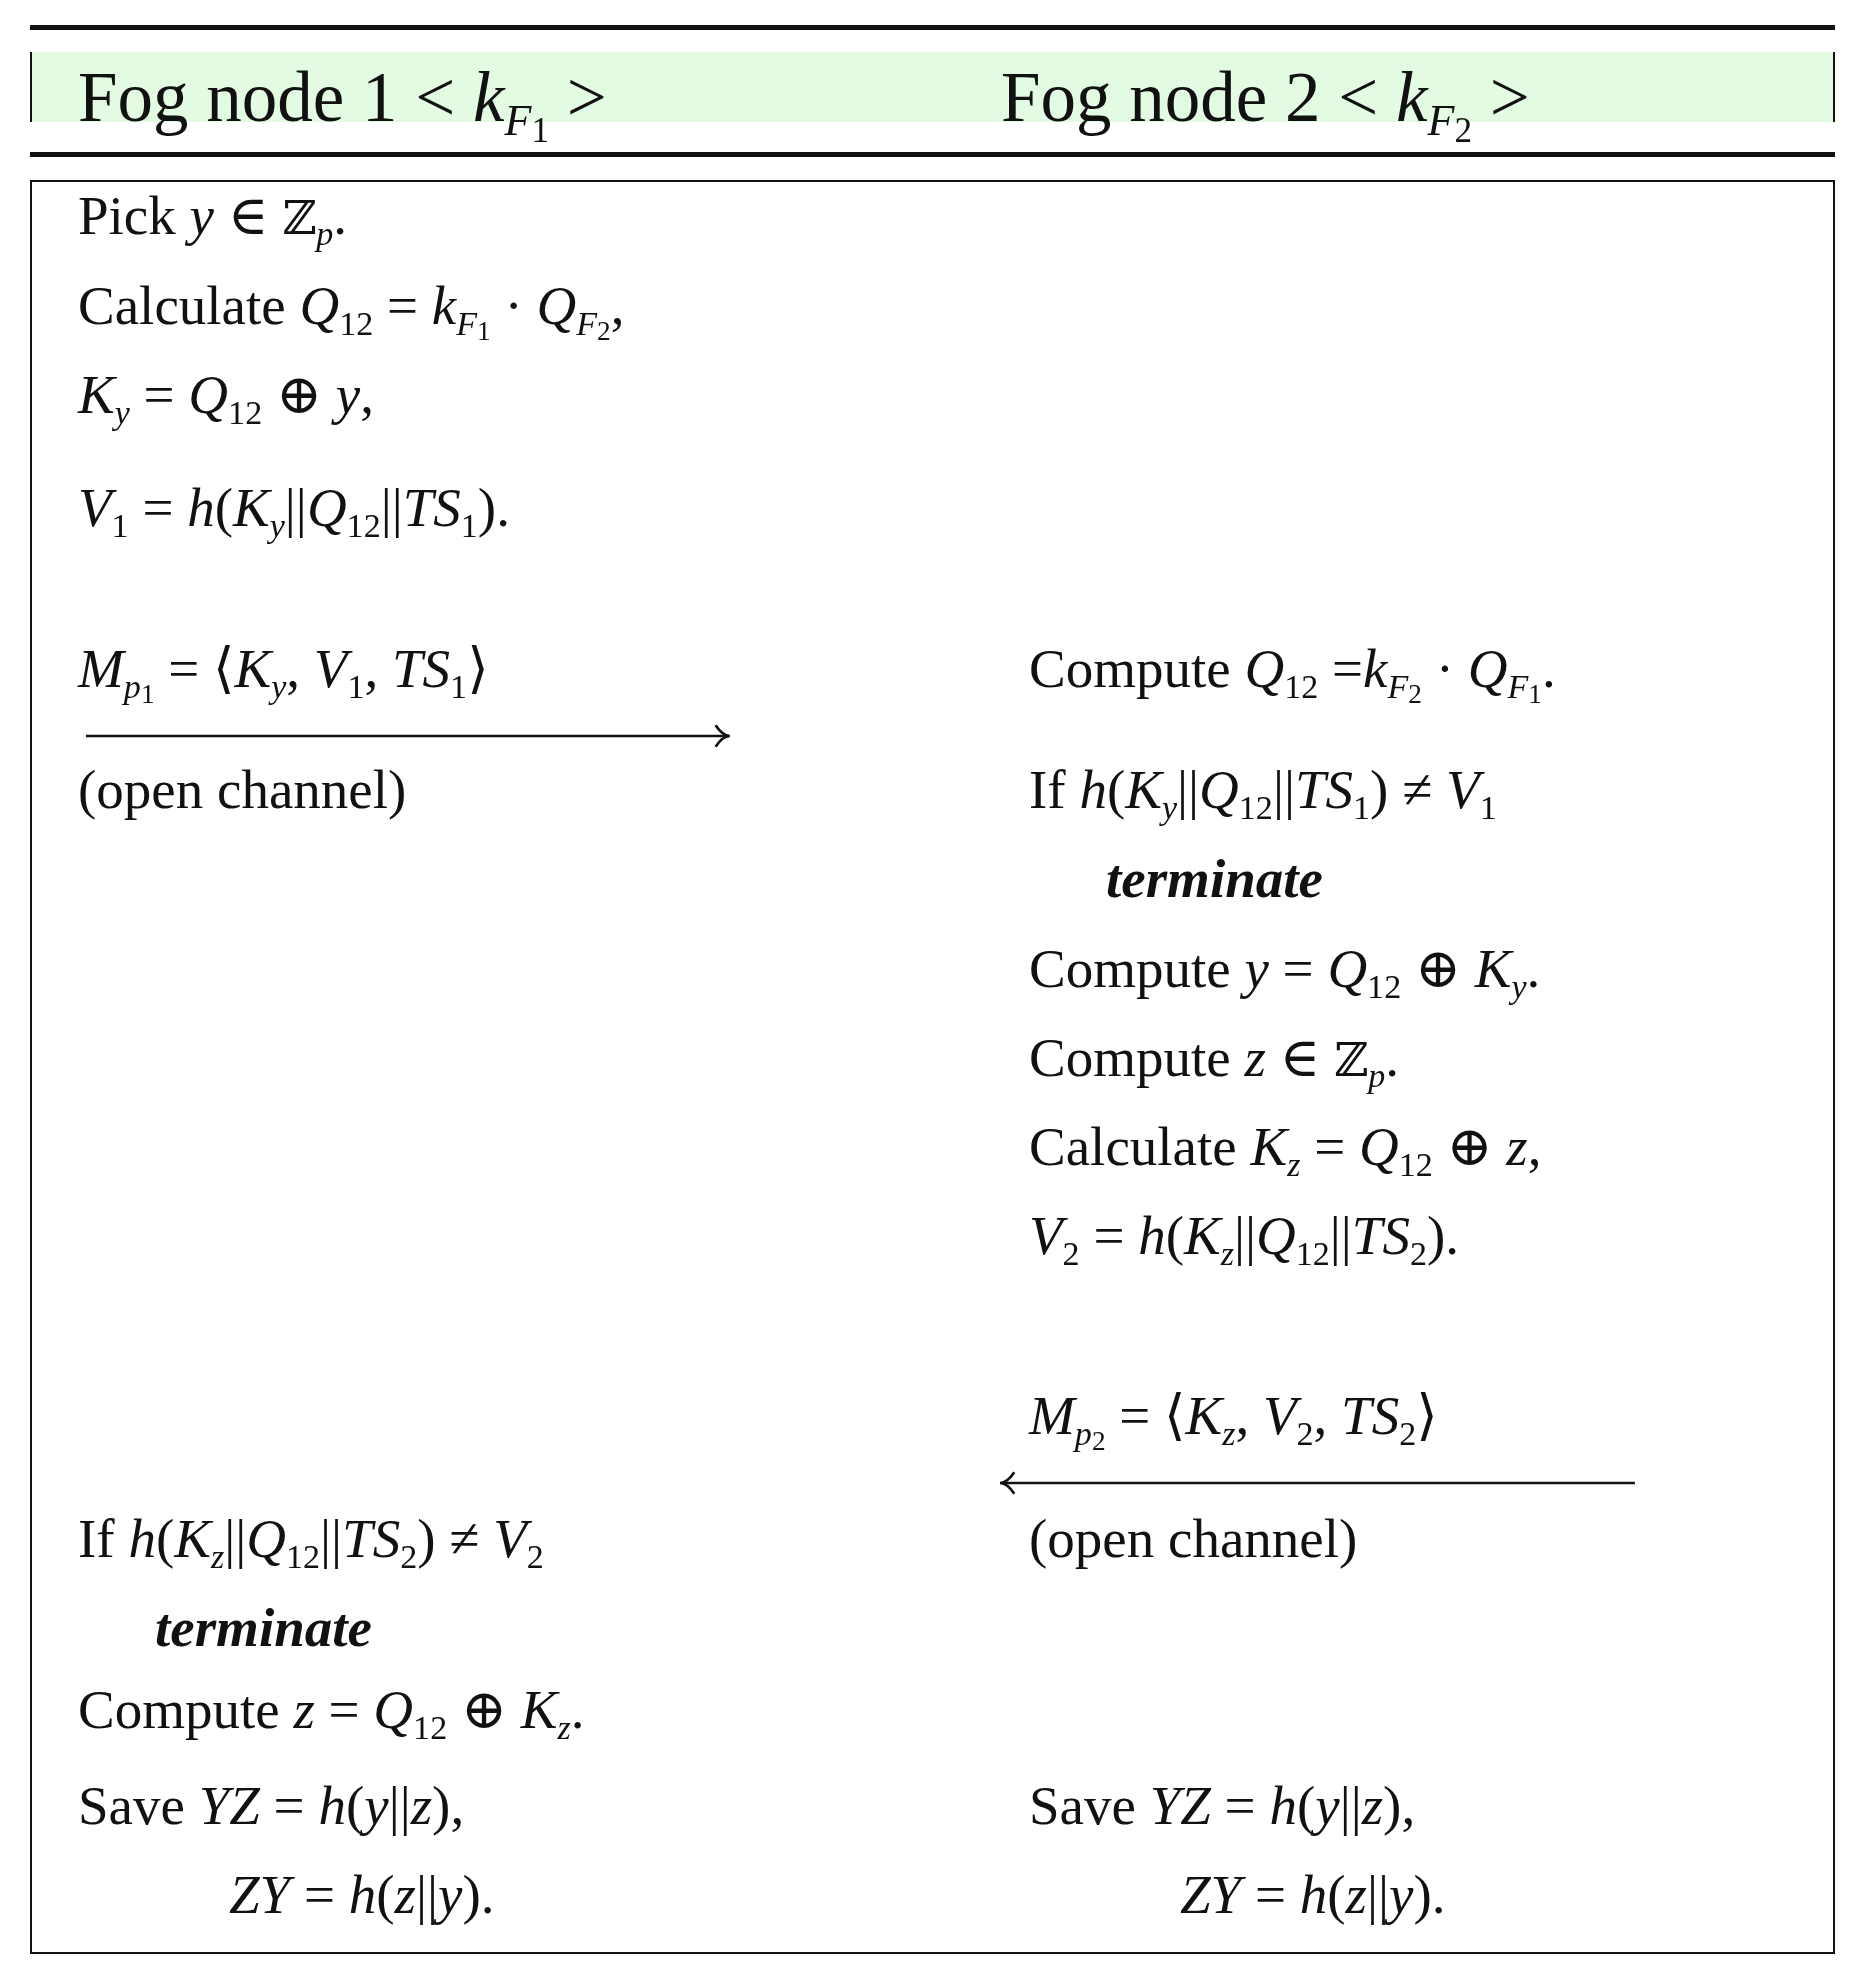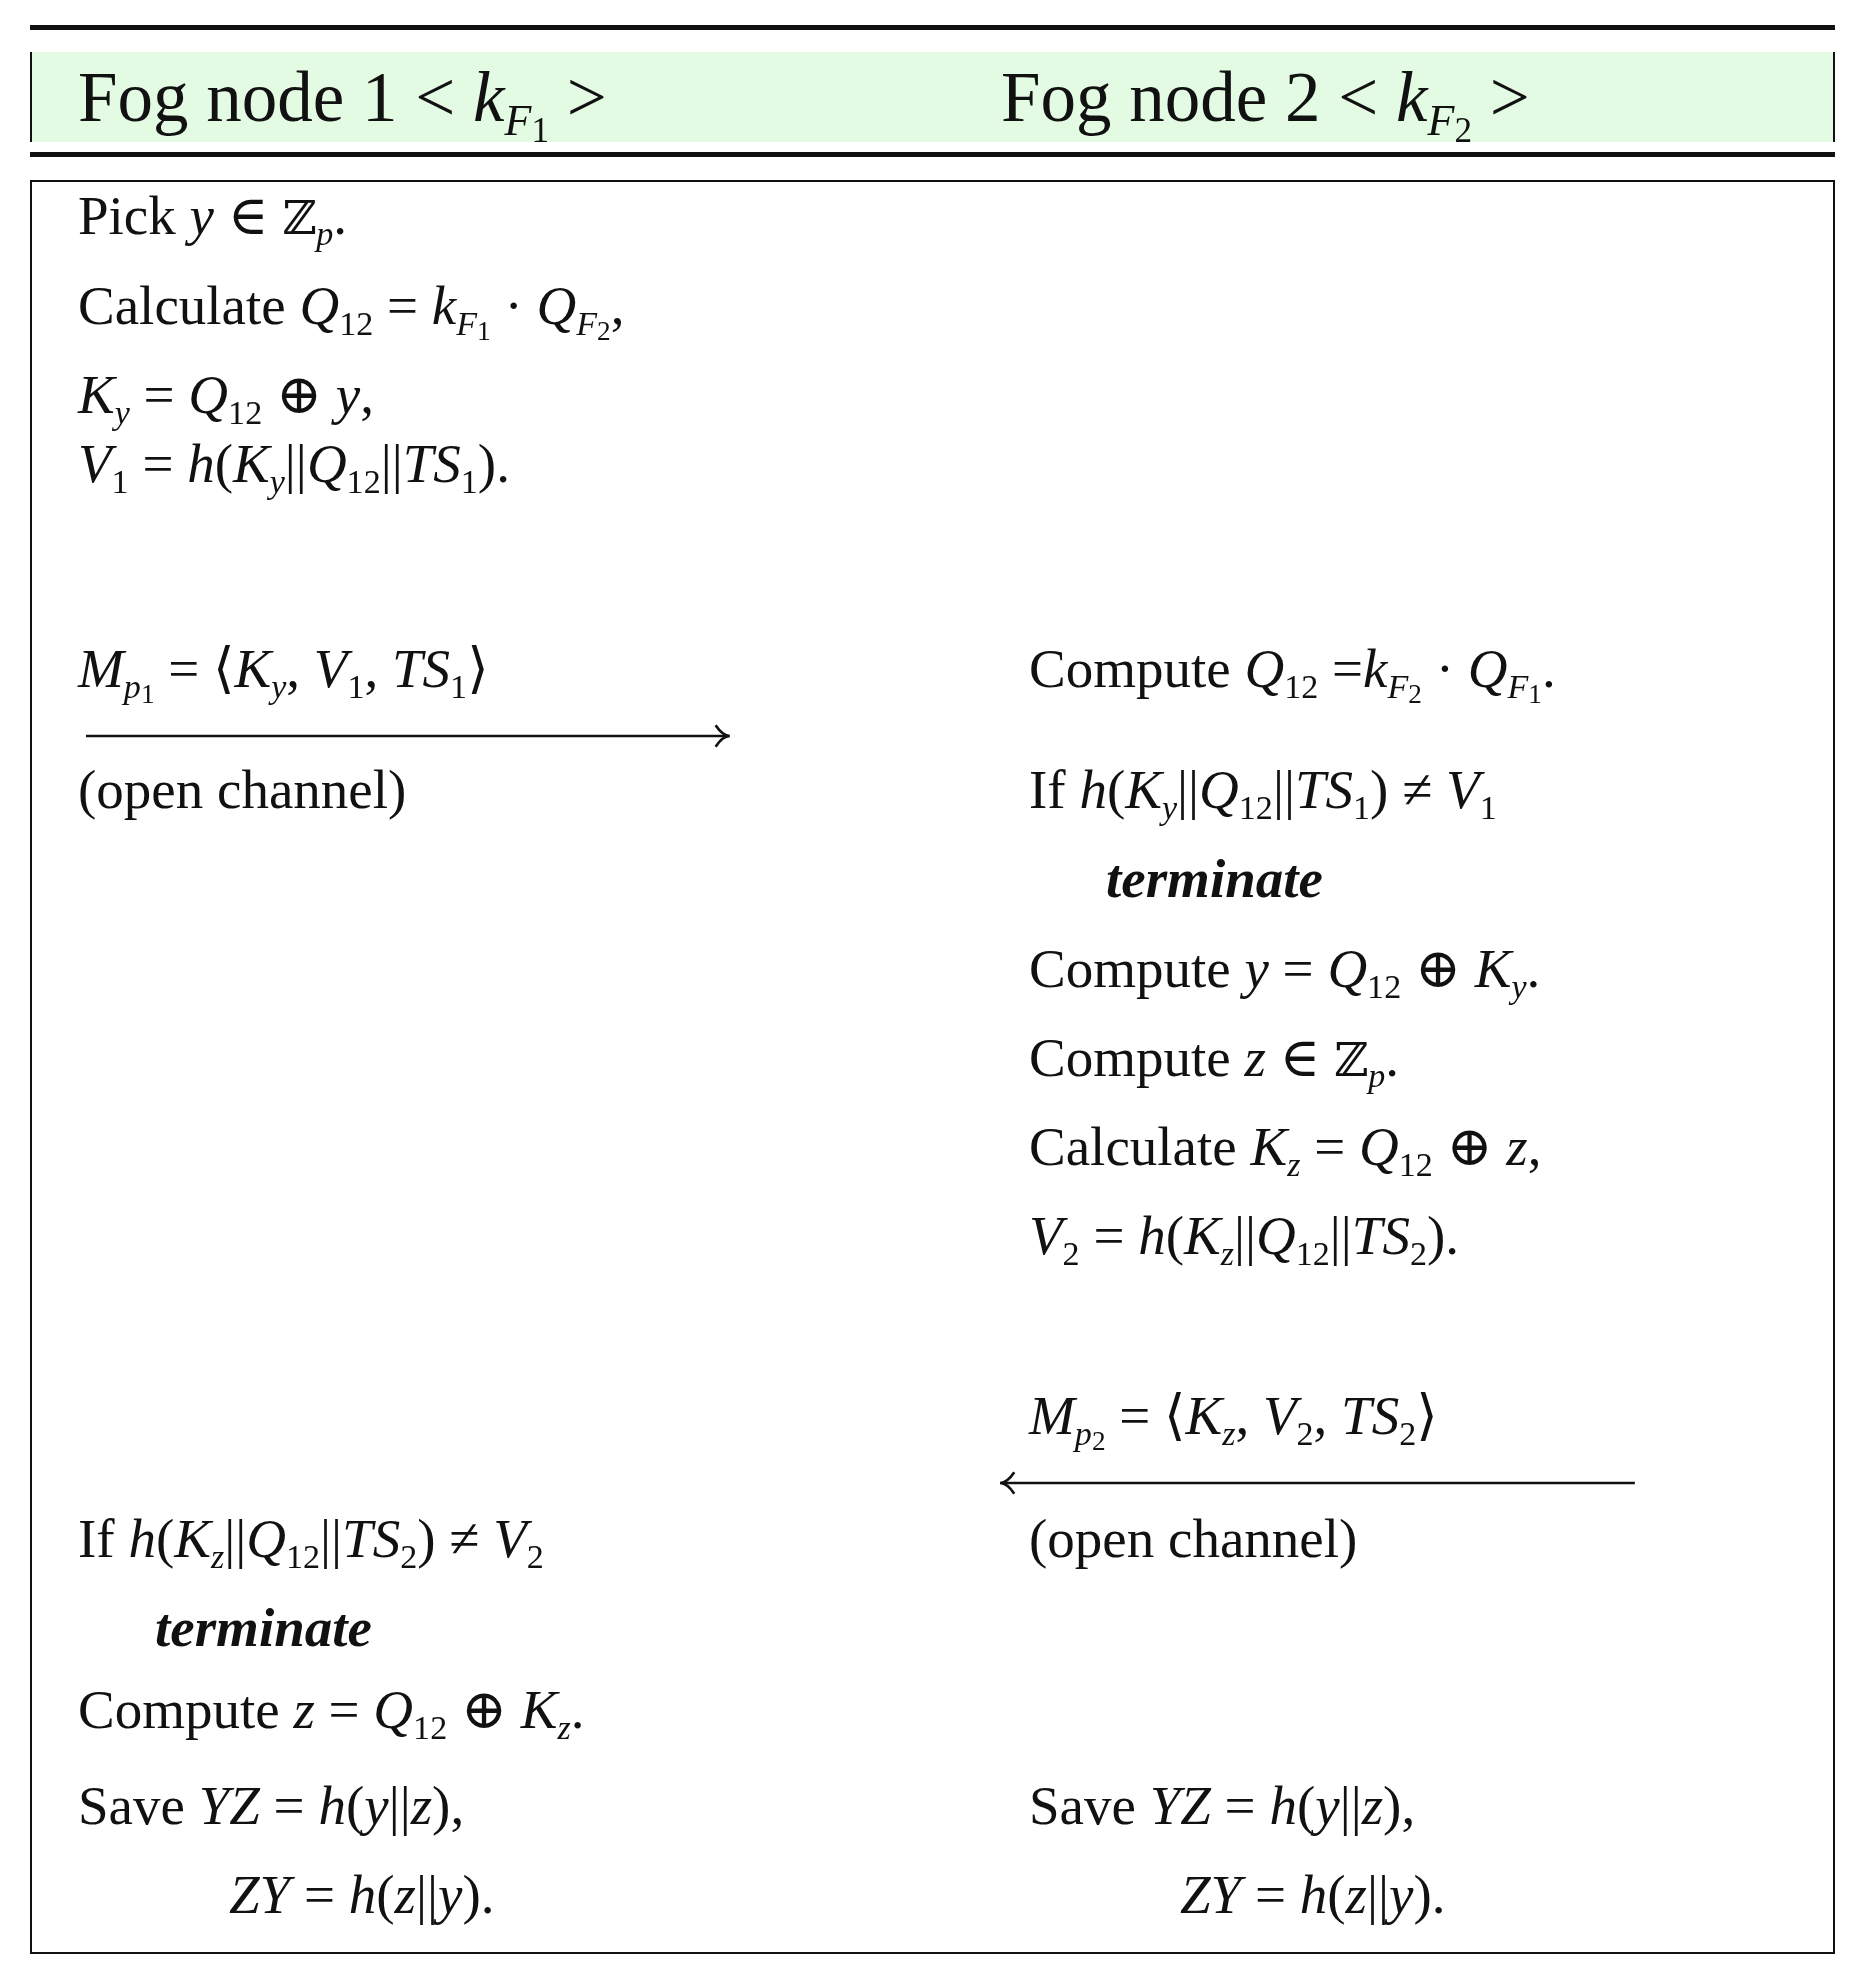--- a/index.html
+++ b/index.html
@@ -1,21 +1,21 @@
 <!DOCTYPE html>
 <html style="font-size:14.3px"><head>
 <meta charset="utf-8">
 <style>
   html, body { margin:0; padding:0; background:#ffffff; }
   body { width:1864px; height:1982px; position:relative; overflow:hidden;
          font-family:"Liberation Serif","DejaVu Serif",serif; color:#111; }
   .rule { position:absolute; left:30px; width:1805px; background:#111; }
   .rule.top { top:25px; height:5.3px; }
   .rule.mid { top:152px; height:4.5px; }
-  .header { position:absolute; left:30px; top:52px; width:1805px; height:90px; background:#e3fbe3;
+  .header { position:absolute; left:30px; top:52px; width:1805px; height:70px; background:#e3fbe3;
             border-left:2.7px solid #111; border-right:2.7px solid #111; box-sizing:border-box; }
   .hcell { position:absolute; top:3.6px; font-size:71px; line-height:82px; white-space:nowrap; }
   .hcell.c1 { left:46px; }
   .hcell.c2 { left:969px; }
   .box { position:absolute; left:30px; top:180px; width:1805px; height:1774px;
          border:2.7px solid #111; box-sizing:border-box; }
   .ln { position:absolute; font-size:55px; line-height:80px; white-space:nowrap; }
   .L { left:78px; }
   .R { left:998px;margin-left:31px; }
   i, .it { font-style:italic; }
@@ -43,21 +43,21 @@
 
 <div class="ln L" style="top:176px">
   <span>Pick</span> <i>y</i> ∈ <span class="bb">ℤ</span><sub><i>p</i></sub>.
 </div>
 <div class="ln L" style="top:266px">
   <span>Calculate</span> <i>Q</i><sub>12</sub> = <i>k</i><sub><i>F</i><sub>1</sub></sub> · <i>Q</i><sub><i>F</i><sub>2</sub></sub>,
 </div>
 <div class="ln L" style="top:355px">
   <i>K</i><sub><i>y</i></sub> = <i>Q</i><sub>12</sub> ⊕ <i>y</i>,
 </div>
-<div class="ln L" style="top:424px">
+<div class="ln L" style="top:468px">
   <i>V</i><sub>1</sub> = <i>h</i>(<i>K</i><sub><i>y</i></sub>||<i>Q</i><sub>12</sub>||<i>TS</i><sub>1</sub>).
 </div>
 
 <div class="ln L" style="top:629px">
   <i>M</i><sub><i>p</i><sub>1</sub></sub> = ⟨<i>K</i><sub><i>y</i></sub>, <i>V</i><sub>1</sub>, <i>TS</i><sub>1</sub>⟩
 </div>
 <div class="arrow" style="left:86px; top:736px;">
   <svg width="651" height="36" viewBox="0 0 730 40">
       <line x1="0" y1="20" x2="718" y2="20" stroke="#111" stroke-width="3"></line>
       <path d="M706 8 Q714 20 722 20 Q714 20 706 32" stroke="#111" stroke-width="3" fill="none"></path>

